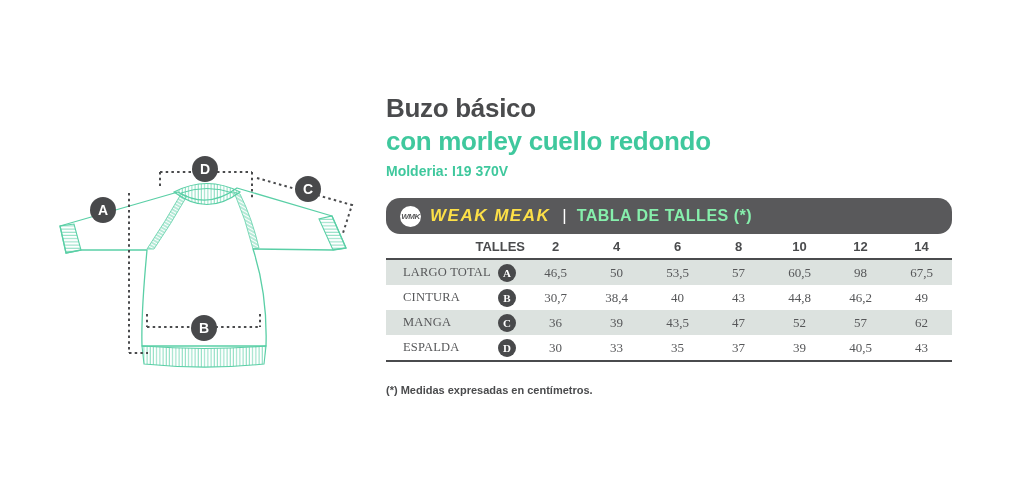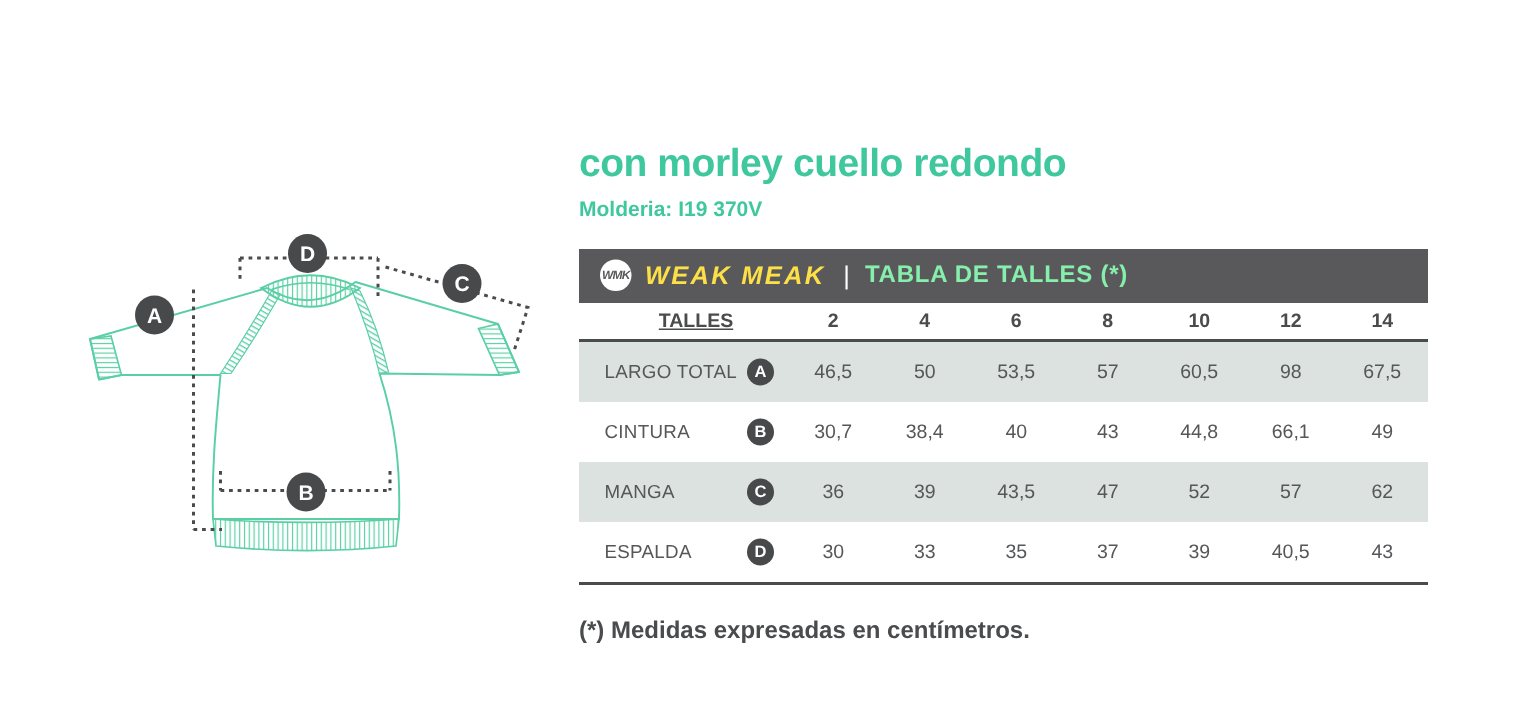--- a/index.html
+++ b/index.html
@@ -9,39 +9,39 @@
   
   .diagram{position:absolute;left:50px;top:148px;width:332px;height:242px;}
 
   
   .right-col{position:absolute;left:386px;top:92px;width:566px;}
   .title{font-size:26px;font-weight:bold;color:#4a4b4d;line-height:1.25;letter-spacing:-0.3px;}
   .subtitle{font-size:26px;font-weight:bold;color:#3fc89d;line-height:1.25;letter-spacing:-0.3px;}
   .molderia{font-size:14px;font-weight:bold;color:#3fc89d;margin-top:6px;}
 
   .table-wrap{margin-top:19px;width:566px;}
-  .table-bar{height:36px;background:#59595b;display:flex;align-items:center;padding-left:14px;box-sizing:border-box;}
+  .table-bar{height:36px;background:#59595b;display:flex;align-items:center;padding-left:14px;box-sizing:border-box;border-radius:14px;}
   .logo-circle{width:21px;height:21px;border-radius:50%;background:#fff;display:flex;align-items:center;justify-content:center;flex:0 0 auto;}
   .logo-circle span{font-size:8px;font-weight:900;font-style:italic;color:#59595b;letter-spacing:-0.5px;}
   .brand{color:#fde047;font-weight:900;font-style:italic;font-size:17px;letter-spacing:1.5px;margin-left:9px;white-space:nowrap;}
   .bar-divider{color:#fff;font-size:17px;margin:0 10px 0 12px;font-weight:400;}
   .bar-title{color:#86efac;font-weight:bold;font-size:16px;letter-spacing:0.5px;white-space:nowrap;}
 
   .grid-row{display:grid;grid-template-columns:139px repeat(7,1fr);align-items:center;}
   .header-row{height:24px;border-bottom:2px solid #4a4b4d;}
   .hcell{font-size:13px;font-weight:bold;color:#4a4b4d;text-align:center;}
-  .hcell.first{text-align:center;padding-left:17px;text-decoration:underline;}
-  .trow{height:40px;}
+  .hcell.first{text-align:right;padding-left:17px;}
+  .trow{height:25px;font-family:Liberation Serif, serif;}
   .trow:nth-child(odd){background:#dce2df;}
   .vcell{font-size:13px;color:#565759;text-align:center;}
   .lcell{display:flex;align-items:center;padding-left:17px;font-size:12.5px;color:#565759;letter-spacing:0.2px;}
   .row-badge{margin-left:auto;margin-right:9px;width:18px;height:18px;border-radius:50%;background:#48494b;
              color:#fff;font-size:11px;font-weight:bold;display:flex;align-items:center;justify-content:center;}
   .tbody{border-bottom:2px solid #4a4b4d;}
-  .footnote{margin-top:22px;font-size:16px;font-weight:bold;color:#4a4b4d;}
+  .footnote{margin-top:22px;font-size:11px;font-weight:bold;color:#4a4b4d;}
 </style>
 </head>
 <body>
 
 <div class="canvas">
 
   <div class="diagram">
     <svg viewBox="0 0 332 242" width="332" height="242">
       <defs>
         <pattern id="ribV" patternUnits="userSpaceOnUse" width="3.2" height="4">
@@ -87,20 +87,21 @@
         <text x="154" y="185">B</text>
         <circle cx="258" cy="41" r="13" fill="#48494b"></circle>
         <text x="258" y="46">C</text>
         <circle cx="155" cy="21" r="13" fill="#48494b"></circle>
         <text x="155" y="26">D</text>
       </g>
     </svg>
   </div>
 
   <div class="right-col">
+    <div class="title">Buzo básico</div>
     <div class="subtitle">con morley cuello redondo</div>
     <div class="molderia">Molderia: I19 370V</div>
 
     <div class="table-wrap">
       <div class="table-bar">
         <div class="logo-circle">
           <span>WMK</span>
         </div>
         <span class="brand">WEAK MEAK</span>
         <span class="bar-divider">|</span>
@@ -137,21 +138,21 @@
           <div class="grid-row trow">
             <div class="lcell">
               <span>CINTURA</span>
               <span class="row-badge">B</span>
             </div>
             <div class="vcell">30,7</div>
             <div class="vcell">38,4</div>
             <div class="vcell">40</div>
             <div class="vcell">43</div>
             <div class="vcell">44,8</div>
-            <div class="vcell">66,1</div>
+            <div class="vcell">46,2</div>
             <div class="vcell">49</div>
           </div>
           <div class="grid-row trow">
             <div class="lcell">
               <span>MANGA</span>
               <span class="row-badge">C</span>
             </div>
             <div class="vcell">36</div>
             <div class="vcell">39</div>
             <div class="vcell">43,5</div>

